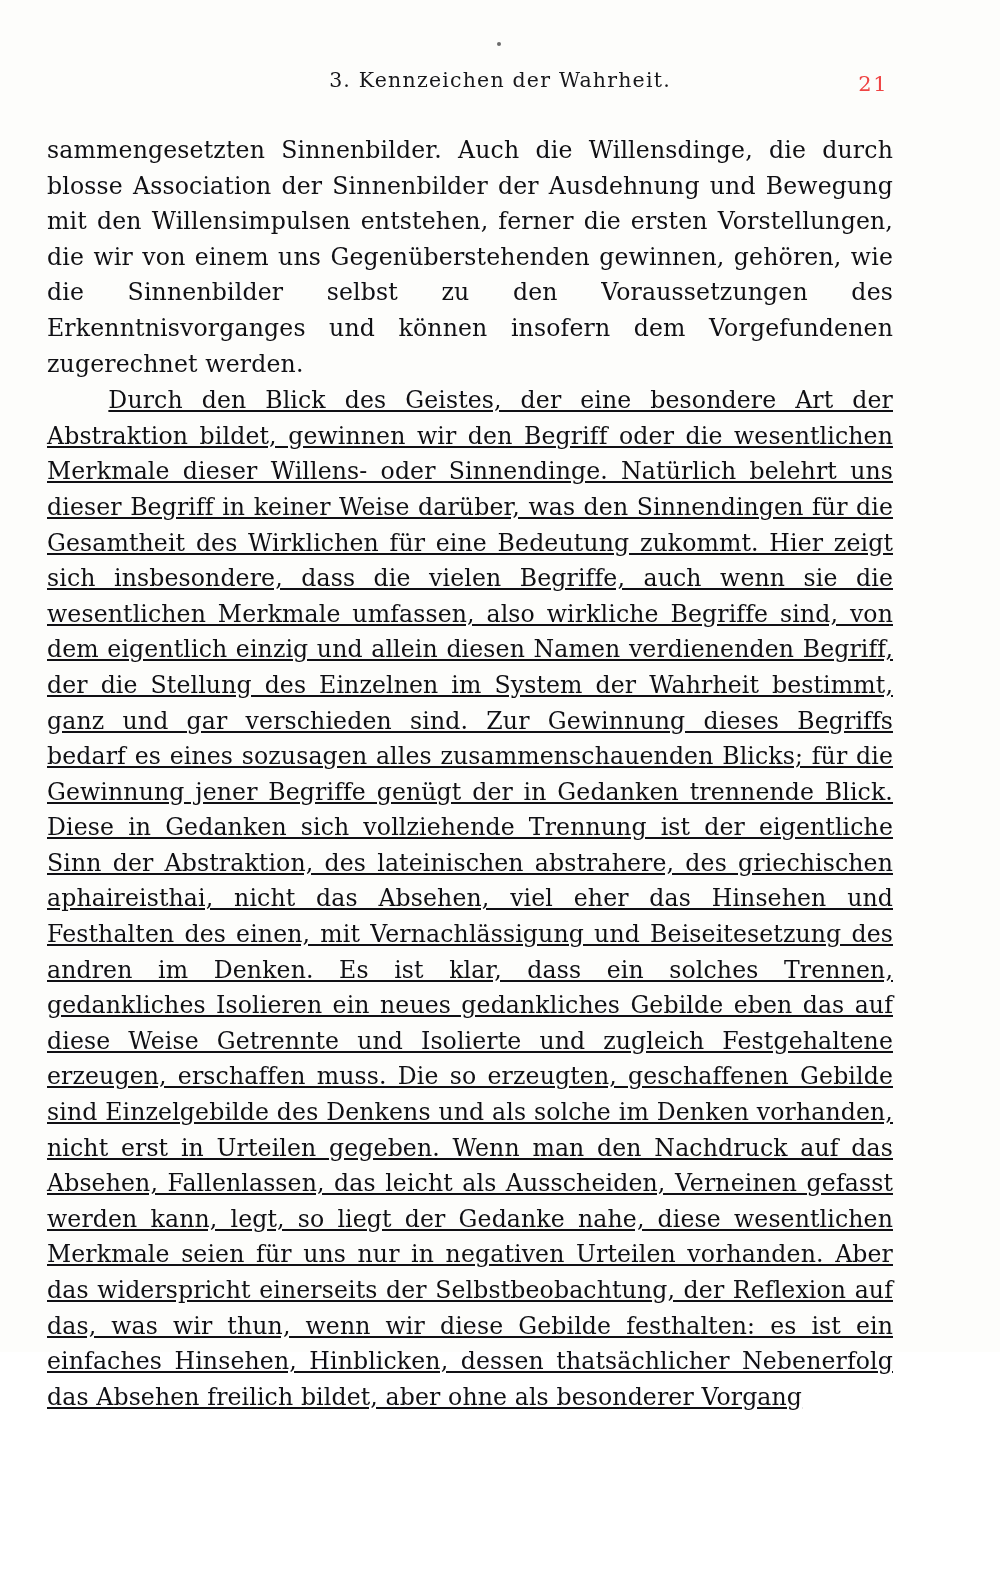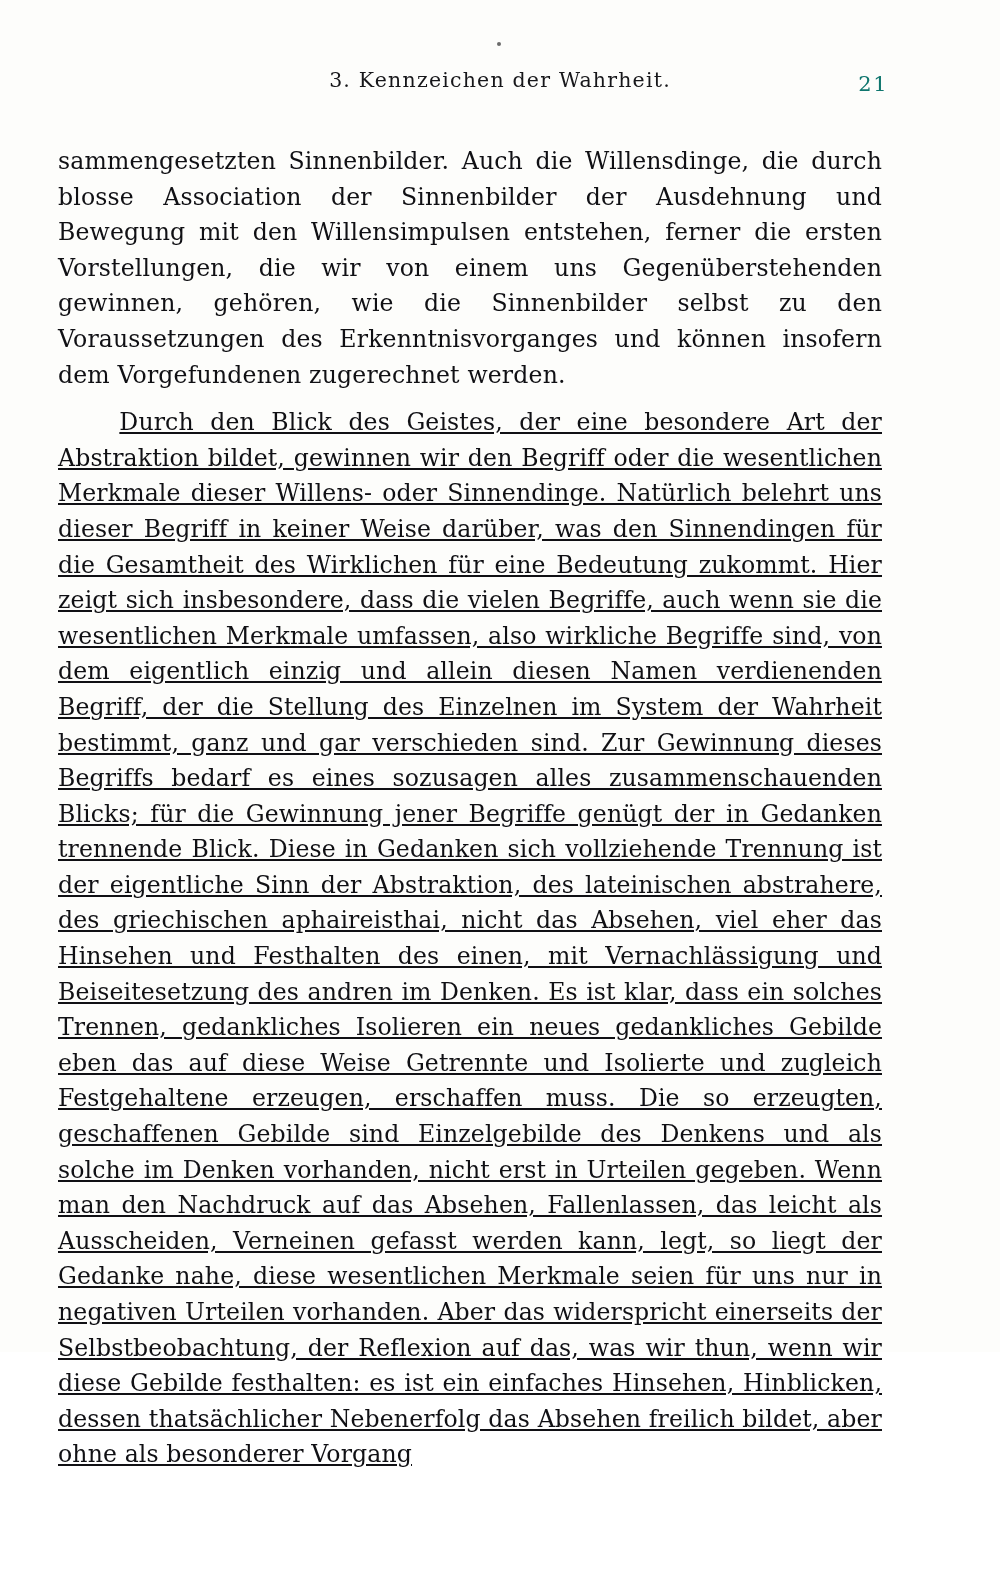--- a/index.html
+++ b/index.html
@@ -41,21 +41,21 @@
     letter-spacing: 1.2px;
     color: #17171a;
     font-family: "DejaVu Serif", serif;
   }
   .folio {
     position: absolute;
     right: 112px;
     top: 4px;
     font-size: 21px;
     letter-spacing: 1.5px;
-    color: #0f766e;
+    color: #ef4444;
   }
   .dot-mark {
     position: absolute;
     left: 497px;
     top: 42px;
     width: 4px;
     height: 4px;
     background: #3a3a3a;
     border-radius: 50%;
     opacity: 0.75;
@@ -66,21 +66,21 @@
     top: 132px;
     width: 848px;
     font-size: 23.6px;
     line-height: 35.6px;
     text-align: justify;
     text-justify: inter-word;
     color: #101014;
     font-family: "DejaVu Serif", serif;
   }
   .body-text p {
-    margin: 12px;
+    margin: 1px;
   }
   .body-text p.indent {
     text-indent: 2.6em;
   }
   
   .body-text p:nth-child(1) { letter-spacing: 0.15px; }
   .body-text p:nth-child(2) { letter-spacing: 0.12px; text-decoration: underline; }
 </style>
 </head>
 <body>

